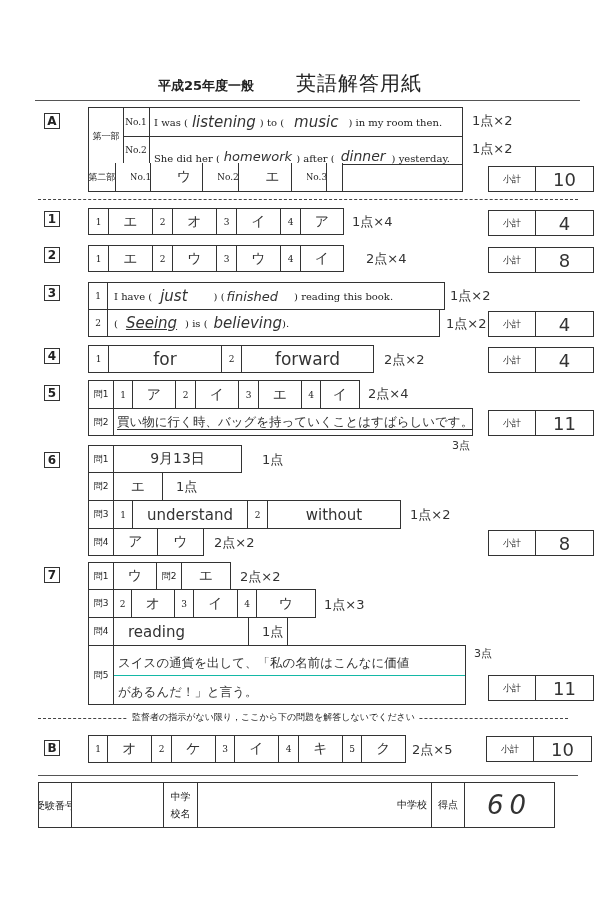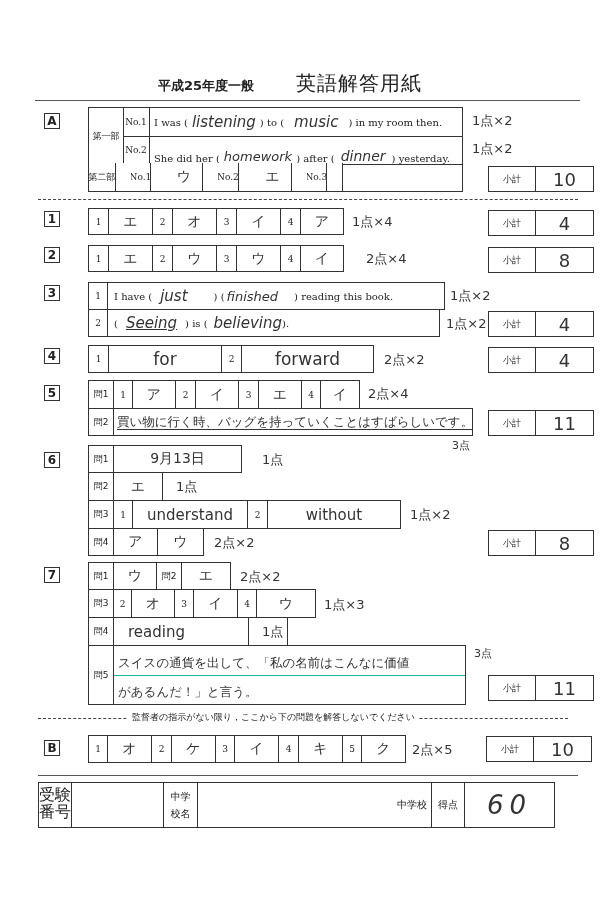--- a/index.html
+++ b/index.html
@@ -254,21 +254,21 @@
   <div class="cell hwj" style="flex:1;">ク</div>
 </div>
 <div class="abs pts" style="left:412px;top:741px;">2点×5</div>
 <div class="sub" style="left:486px;top:736px;">
   <div class="k">小計</div>
   <div class="v">10</div>
 </div>
 <div class="abs" style="left:38px;top:775px;width:540px;height:1px;background:#555;"></div>
 
 <div class="row" style="left:38px;top:782px;width:517px;height:46px;">
-  <div class="cell" style="width:33px;flex-direction:column;font-family:Liberation Mono, monospace;font-size:16px;line-height:17px;">
+  <div class="cell" style="width:33px;flex-direction:row;font-family:Liberation Serif, serif;font-size:10px;line-height:17px;">
     <span>受験</span>
     <span>番号</span>
   </div>
   <div class="cell" style="width:92px;"></div>
   <div class="cell" style="width:34px;flex-direction:column;font-family:'DejaVu Sans',sans-serif;font-size:10px;line-height:17px;">
     <span>中学</span>
     <span>校名</span>
   </div>
   <div class="cell" style="width:234px;justify-content:flex-end;padding-right:4px;font-family:'DejaVu Sans',sans-serif;font-size:10px;">
     <span></span>

